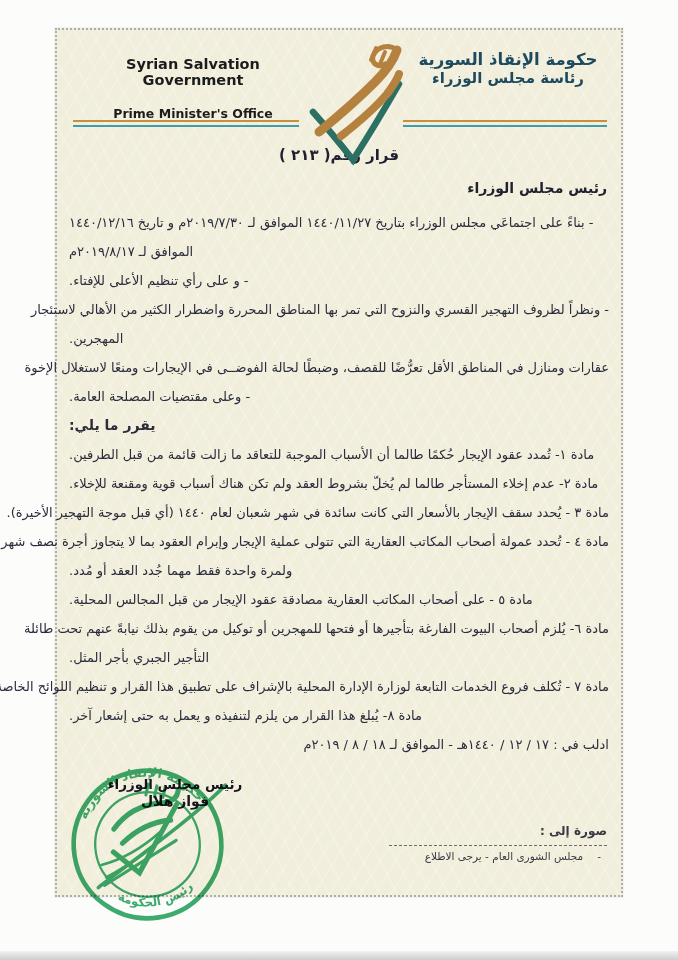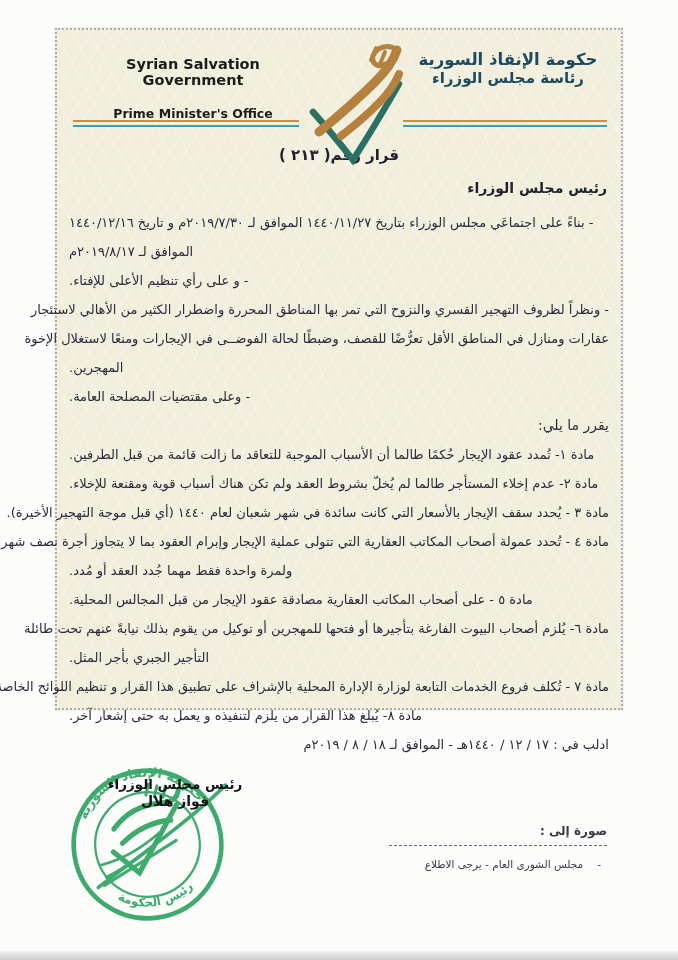--- a/index.html
+++ b/index.html
@@ -3,21 +3,21 @@
 <meta charset="utf-8">
 <style>
   html,body{margin:0;padding:0;}
   body{
     width:678px;height:960px;position:relative;overflow:hidden;
     background:#fcfcfb;
     font-family:"DejaVu Sans",sans-serif;
   }
   
   .page{
-    position:absolute;left:55px;top:28px;width:568px;height:682px;box-sizing:border-box;
+    position:absolute;left:55px;top:28px;width:568px;height:869px;box-sizing:border-box;
     background-color:#f1eedc;
     background-image:
       repeating-linear-gradient(62deg, rgba(255,255,255,.20) 0 2px, rgba(255,255,255,0) 2px 15px),
       repeating-linear-gradient(-58deg, rgba(255,255,255,.16) 0 2px, rgba(255,255,255,0) 2px 13px);
     border:2px dotted #adadad;
     box-shadow:0 0 0 1px rgba(0,0,0,.04);
   }
   
   .letterhead{position:absolute;top:12px;left:12px;right:12px;height:100px;}
   .lh-en{position:absolute;left:8px;top:14px;width:232px;text-align:center;color:#1c1c1c;}
@@ -32,37 +32,37 @@
   .rule .teal{height:2px;background:#3f9fa8;}
   .rule-left{left:16px;width:226px;}
   .rule-right{right:14px;width:204px;}
   
   .doc-title{position:absolute;top:116px;left:0;right:0;text-align:center;
     font-size:15px;font-weight:bold;color:#1f1f30;direction:rtl;}
   .authority{position:absolute;top:150px;right:14px;font-size:14px;font-weight:bold;
     color:#22222f;direction:rtl;}
   .body-lines{position:absolute;top:178px;left:12px;right:12px;}
   .bline{direction:rtl;text-align:left;line-height:29px;font-size:13px;color:#2b2b3c;white-space:nowrap;}
-  .bline.h{text-align:right;font-weight:normal;font-size:14px;}
+  .bline.h{text-align:left;font-weight:bold;font-size:14px;}
   .bline.cc{text-align:center;}
   .bline.d{text-align:right;font-size:13px;}
   
   .sig{position:absolute;left:38px;top:746px;width:160px;text-align:center;direction:rtl;
     color:#15151f;font-weight:bold;font-size:13.5px;}
   .sig .name{margin-top:1px;font-size:14px;}
   .stamp-svg{position:absolute;left:-12px;top:712px;width:205px;height:205px;z-index:5;
     mix-blend-mode:multiply;opacity:.92;}
   .sring{fill:none;stroke:#2ea564;}
   .sink{fill:none;stroke:#2ea564;stroke-linecap:round;}
   .stext{fill:#2ea564;font-weight:bold;font-family:"DejaVu Sans",sans-serif;}
   
   .footer{position:absolute;right:14px;top:794px;width:250px;direction:rtl;color:#3a3a45;}
   .copyto{font-size:12px;font-weight:bold;text-align:right;}
   .dashline{margin-top:7px;width:218px;border-bottom:1px dashed #6a6a6a;}
-  .fitems{margin-top:8px;}
+  .fitems{}
   .fitems > div{font-size:10.5px;line-height:20px;text-align:right;padding-right:6px;}
   .fitems > div::before{content:"-";margin-left:14px;}
   .scan-bottom{position:absolute;left:0;right:0;bottom:0;height:9px;
     background:linear-gradient(#f2f2f2,#cdcdcd);}
 </style>
 </head>
 <body>
 
 <div class="page">
 
@@ -98,22 +98,22 @@
   </div>
 
   <div class="doc-title">قرار رقم( ٢١٣ )</div>
   <div class="authority">رئيس مجلس الوزراء</div>
 
   <div class="body-lines">
       <div class="bline b">- بناءً على اجتماعَي مجلس الوزراء بتاريخ ١٤٤٠/١١/٢٧ الموافق لـ ٢٠١٩/٧/٣٠م و تاريخ ١٤٤٠/١٢/١٦</div>
       <div class="bline c">الموافق لـ ٢٠١٩/٨/١٧م</div>
       <div class="bline b">- و على رأي تنظيم الأعلى للإفتاء.</div>
       <div class="bline b">- ونظراً لظروف التهجير القسري والنزوح التي تمر بها المناطق المحررة واضطرار الكثير من الأهالي لاستئجار</div>
+      <div class="bline c">المهجرين.</div>
       <div class="bline c">عقارات ومنازل في المناطق الأقل تعرُّضًا للقصف، وضبطًا لحالة الفوضــى في الإيجارات ومنعًا لاستغلال الإخوة</div>
-      <div class="bline c">المهجرين.</div>
       <div class="bline b">- وعلى مقتضيات المصلحة العامة.</div>
       <div class="bline h">يقرر ما يلي:</div>
       <div class="bline a">مادة ١- تُمدد عقود الإيجار حُكمًا طالما أن الأسباب الموجبة للتعاقد ما زالت قائمة من قبل الطرفين.</div>
       <div class="bline a">مادة ٢- عدم إخلاء المستأجر طالما لم يُخلّ بشروط العقد ولم تكن هناك أسباب قوية ومقنعة للإخلاء.</div>
       <div class="bline a">مادة ٣ - يُحدد سقف الإيجار بالأسعار التي كانت سائدة في شهر شعبان لعام ١٤٤٠ (أي قبل موجة التهجير الأخيرة).</div>
       <div class="bline a">مادة ٤ - تُحدد عمولة أصحاب المكاتب العقارية التي تتولى عملية الإيجار وإبرام العقود بما لا يتجاوز أجرة نصف شهر</div>
       <div class="bline c">ولمرة واحدة فقط مهما جُدد العقد أو مُدد.</div>
       <div class="bline a">مادة ٥ - على أصحاب المكاتب العقارية مصادقة عقود الإيجار من قبل المجالس المحلية.</div>
       <div class="bline a">مادة ٦- يُلزم أصحاب البيوت الفارغة بتأجيرها أو فتحها للمهجرين أو توكيل من يقوم بذلك نيابةً عنهم تحت طائلة</div>
       <div class="bline c">التأجير الجبري بأجر المثل.</div>

